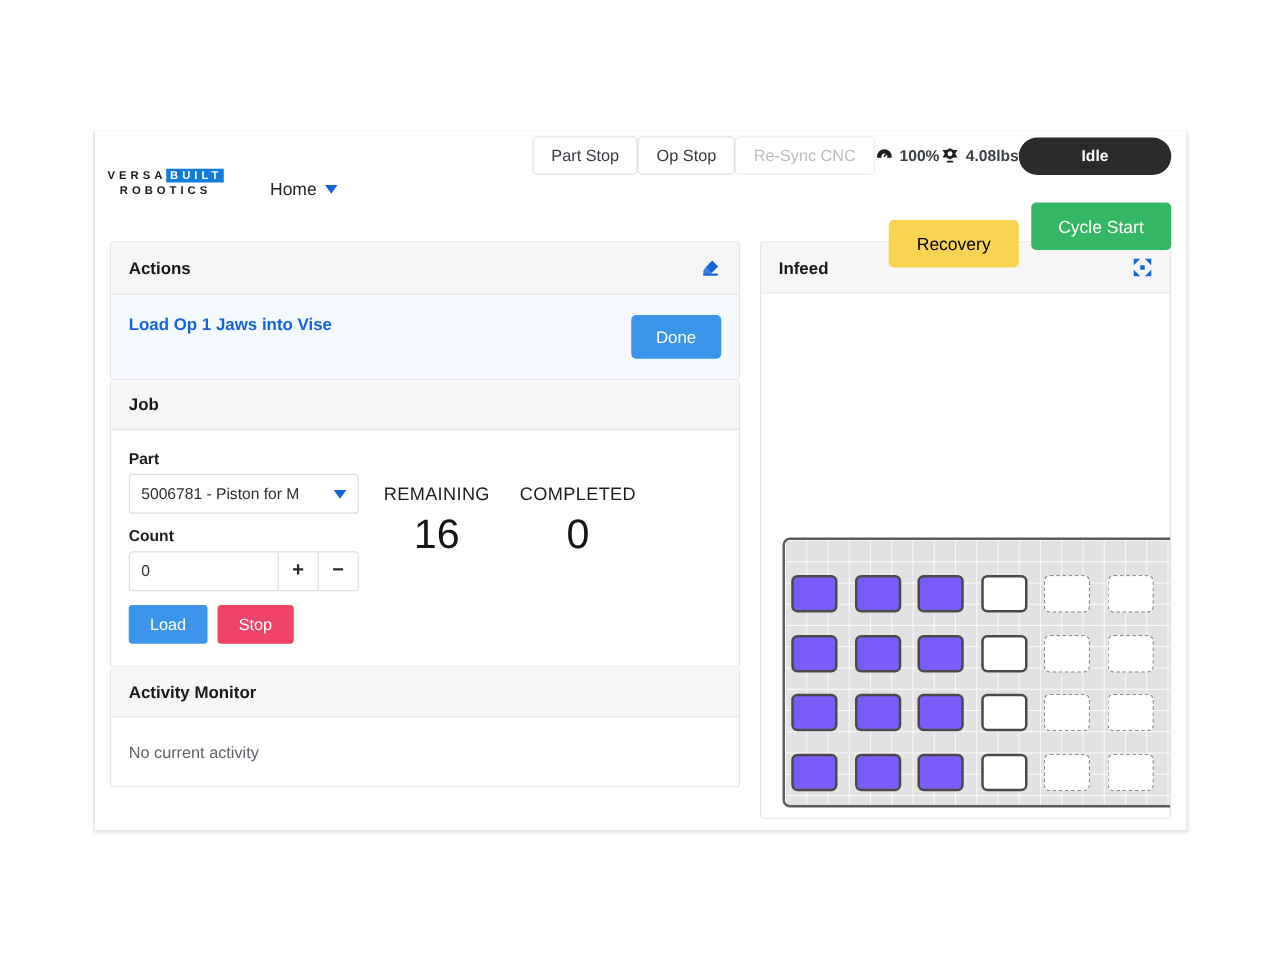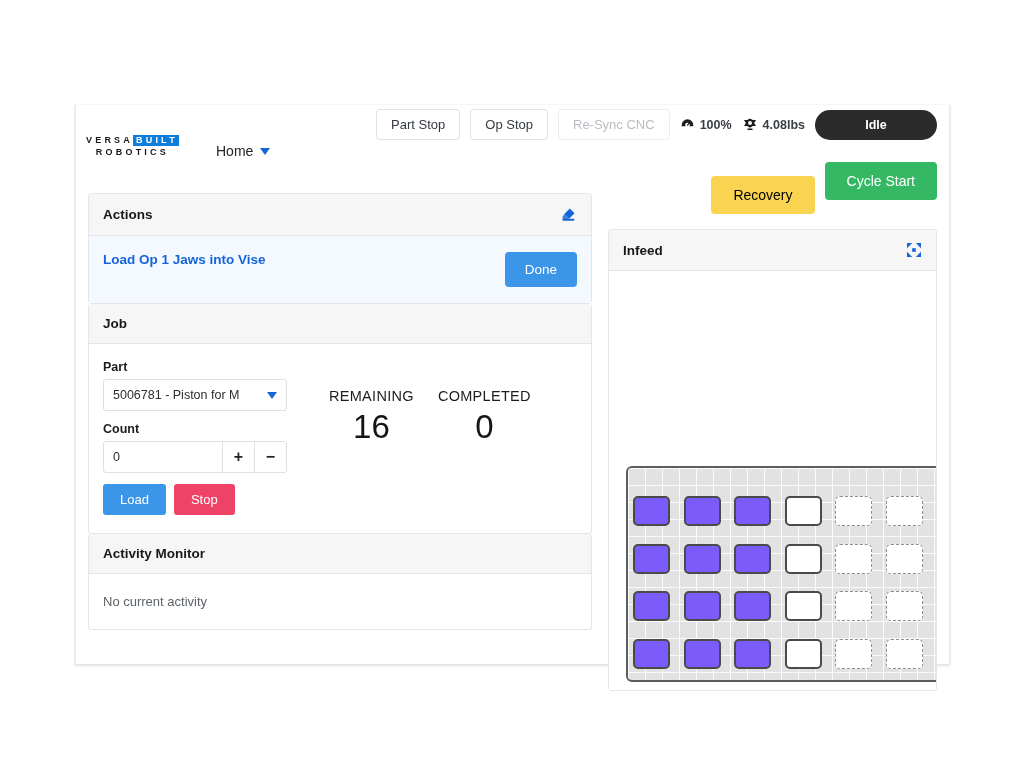--- a/index.html
+++ b/index.html
@@ -56,21 +56,21 @@
   .caret {
     width: 0; height: 0;
     border-left: 5px solid transparent;
     border-right: 5px solid transparent;
     border-top: 7px solid #1565d8;
   }
 
   .topbar-row1 {
     position: absolute;
     right: 12px; top: 4px;
-    display: flex; align-items: center; gap: 10px;
+    display: flex; align-items: center; 
   }
   .ghost-btn {
     background: #ffffff;
     border: 1px solid #dfe1e5;
     border-radius: 4px;
     font-size: 13px; color: #343a40;
     padding: 7px 14px;
     cursor: pointer;
     font-family: "Liberation Sans", sans-serif;
     white-space: nowrap;
@@ -151,21 +151,21 @@
     font-size: 13.5px; font-weight: 700; color: #1565d8;
   }
   .btn-done {
     background: #3b95e8; color: #ffffff;
     border: none; border-radius: 4px;
     font-size: 13.5px; padding: 10px 20px; cursor: pointer;
     font-family: "Liberation Sans", sans-serif;
   }
 
   
-  .job-body { padding: 16px 14px 18px 14px; display: flex; gap: 22px; }
+  .job-body { padding: 16px 14px 18px 14px; display: flex; }
   .job-left { width: 184px; }
   .field-label {
     font-size: 12.5px; font-weight: 700; color: #1b1d1f;
     margin-bottom: 5px;
   }
   .select-box {
     border: 1px solid #dcdfe3;
     border-radius: 3px;
     height: 32px;
     display: flex; align-items: center; justify-content: space-between;
@@ -223,21 +223,21 @@
     font-size: 14.5px; color: #1b1d1f; letter-spacing: 0.3px;
   }
   .counter-value {
     font-size: 33px; color: #131517; margin-top: 4px;
   }
 
   
   .activity-body { padding: 20px 14px; font-size: 13px; color: #5d6369; }
 
   
-  .infeed-card { height: 100%; display: flex; flex-direction: column; margin-top: 36px; }
+  .infeed-card { height: 100%; display: flex; flex-direction: column; }
   .infeed-body {
     flex: 1; position: relative; overflow: hidden; background: #ffffff;
   }
   .tray {
     position: absolute;
     left: 17px; top: 195px;
     width: 385px; height: 216px;
     background: #e2e2e2;
     border: 2px solid #5c5c5c;
     border-radius: 6px;

